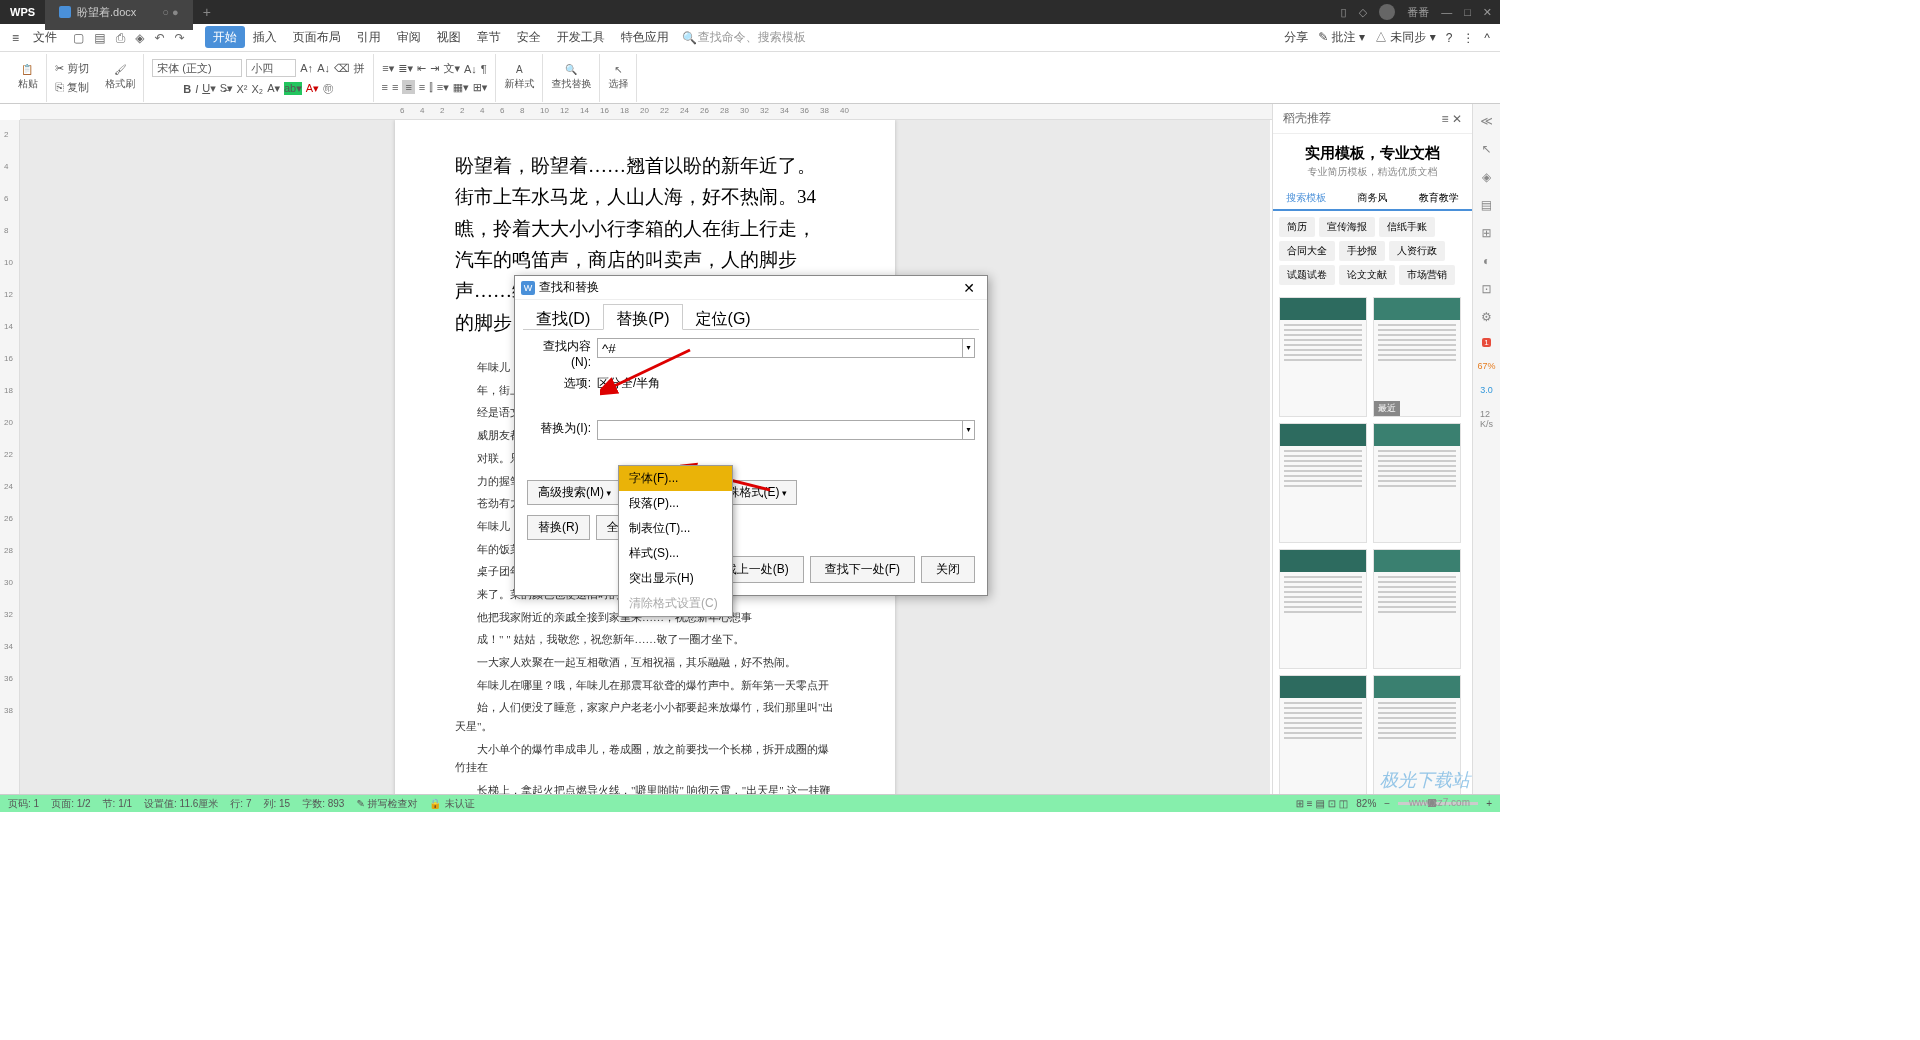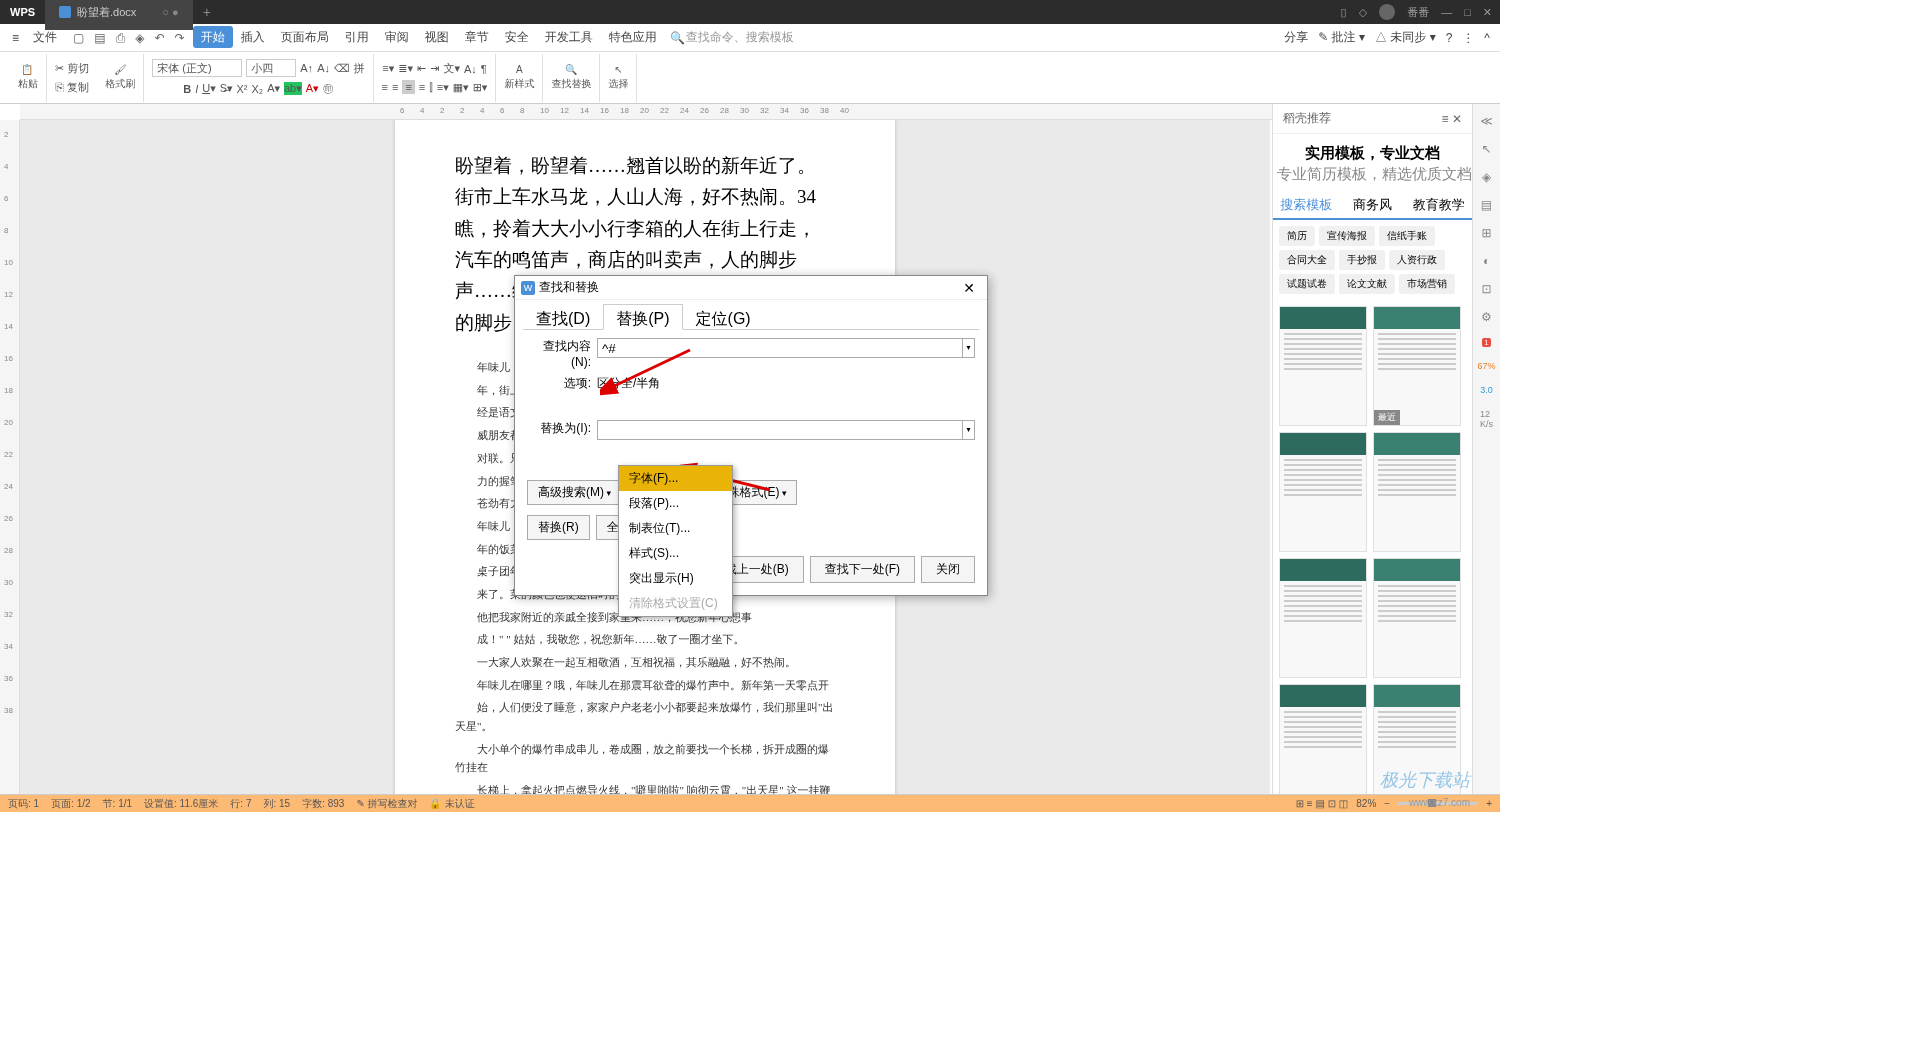--- a/index.html
+++ b/index.html
@@ -16,21 +16,21 @@
 .titlebar .right { margin-left: auto; display: flex; gap: 12px; padding-right: 8px; align-items: center; }
 .titlebar .right span { color: #999; font-size: 11px; }
 .titlebar .avatar { width: 16px; height: 16px; background: #666; border-radius: 50%; }
 
 
 .menubar { height: 28px; background: #fff; border-bottom: 1px solid #ddd; display: flex; align-items: center; font-size: 12px; color: #444; padding-left: 6px; }
 .menubar .hamburger { padding: 0 6px; }
 .menubar .file-btn { padding: 3px 8px; }
 .menubar .toolbar-icons { display: flex; gap: 10px; padding: 0 8px; color: #666; }
 .menubar .menu-item { padding: 4px 8px; cursor: pointer; }
-.menubar .menu-item.active { background: #4a90d9; color: #fff; border-radius: 3px; }
+.menubar .menu-item.active { background: #4a90d9; color: #fff; border-radius: 3px; margin-left: 12px; }
 .menubar .search-box { margin-left: 6px; display: flex; align-items: center; color: #999; }
 .menubar .right-menu { margin-left: auto; display: flex; gap: 10px; padding-right: 10px; align-items: center; }
 
 
 .ribbon { height: 52px; background: #fff; border-bottom: 1px solid #ccc; display: flex; align-items: center; padding: 0 10px; font-size: 11px; color: #555; }
 .ribbon-group { display: flex; flex-direction: column; align-items: center; padding: 0 8px; border-right: 1px solid #e0e0e0; height: 48px; justify-content: center; }
 .ribbon .big-btn { display: flex; flex-direction: column; align-items: center; gap: 2px; font-size: 10px; }
 .ribbon select, .ribbon .combo { font-size: 11px; border: 1px solid #ccc; padding: 1px 4px; background: #fff; }
 .ribbon .combo { width: 90px; display: inline-block; height: 18px; }
 .ribbon-row { display: flex; gap: 4px; align-items: center; }
@@ -75,40 +75,40 @@
 .format-menu { position: absolute; left: 618px; top: 465px; width: 115px; background: #fff; border: 1px solid #999; box-shadow: 2px 2px 6px rgba(0,0,0,0.3); z-index: 200; font-size: 12px; }
 .format-menu .item { padding: 4px 10px; cursor: pointer; }
 .format-menu .item.hl { background: #eab308; }
 .format-menu .item.disabled { color: #aaa; }
 
 
 .right-panel { position: absolute; right: 28px; top: 104px; width: 200px; bottom: 9px; background: #fff; border-left: 1px solid #ddd; }
 .right-panel .hdr { padding: 6px 10px; font-size: 12px; color: #666; border-bottom: 1px solid #eee; display: flex; align-items: center; }
 .right-panel .hdr .close-p { margin-left: auto; }
 .right-panel .title { text-align: center; font-size: 15px; font-weight: bold; padding: 10px 0 2px; }
-.right-panel .subtitle { text-align: right; font-size: 15px; color: #888; padding-bottom: 8px; }
-.right-panel .cat-tabs { display: flex; font-size: 13px; border-bottom: 2px solid #4a90d9; }
+.right-panel .subtitle { text-align: center; font-size: 10px; color: #888; padding-bottom: 8px; }
+.right-panel .cat-tabs { display: flex; font-size: 10px; border-bottom: 2px solid #4a90d9; }
 .right-panel .cat-tabs .ct { flex: 1; text-align: center; padding: 4px 0; }
 .right-panel .cat-tabs .ct.active { color: #4a90d9; }
 .right-panel .tags { display: flex; flex-wrap: wrap; gap: 4px; padding: 6px; font-size: 10px; }
 .right-panel .tags .tg { background: #f0f0f0; padding: 3px 8px; border-radius: 2px; }
 .right-panel .templates { display: flex; flex-wrap: wrap; gap: 6px; padding: 6px; overflow-y: auto; }
 .right-panel .tpl { width: 88px; height: 120px; background: #f8f8f8; border: 1px solid #e0e0e0; position: relative; }
 .right-panel .tpl .bar { height: 22px; background: #2d6b5f; }
 .right-panel .tpl.t2 .bar { background: #3a8070; }
 .right-panel .tpl .lines { padding: 4px; }
 .right-panel .tpl .line { height: 2px; background: #ccc; margin-bottom: 3px; }
 .recent-tag { position: absolute; background: #888; color: #fff; font-size: 9px; padding: 1px 4px; bottom: 0; left: 0; }
 
 
 .right-icons { position: absolute; right: 0; top: 104px; width: 28px; bottom: 18px; background: #f5f5f5; border-left: 1px solid #ddd; display: flex; flex-direction: column; align-items: center; gap: 14px; padding-top: 10px; font-size: 12px; color: #888; }
 .right-icons .badge { background: #e74c3c; color: #fff; font-size: 8px; padding: 0 2px; border-radius: 2px; }
 
 
-.statusbar { position: absolute; bottom: 0; left: 0; right: 0; height: 18px; background: #fdba74; border-top: 1px solid #ccc; display: flex; align-items: center; font-size: 10px; color: #555; padding: 0 8px; gap: 12px; }
+.statusbar { position: absolute; bottom: 0; left: 0; right: 0; height: 18px; background: #86efac; border-top: 1px solid #ccc; display: flex; align-items: center; font-size: 10px; color: #555; padding: 0 8px; gap: 12px; }
 .statusbar .right-sb { margin-left: auto; display: flex; gap: 8px; align-items: center; }
 .statusbar .zoom-slider { width: 80px; height: 3px; background: #ccc; position: relative; }
 .statusbar .zoom-slider .thumb { width: 8px; height: 8px; background: #888; position: absolute; left: 30px; top: -3px; }
 
 .watermark { position: absolute; right: 30px; bottom: 20px; font-size: 18px; color: #6ab0e0; font-style: italic; opacity: 0.7; z-index: 300; pointer-events: none; }
 .watermark2 { position: absolute; right: 30px; bottom: 4px; font-size: 10px; color: #999; z-index: 300; }
 
 svg.arr { position: absolute; z-index: 150; pointer-events: none; }
 </style>
 </head>

